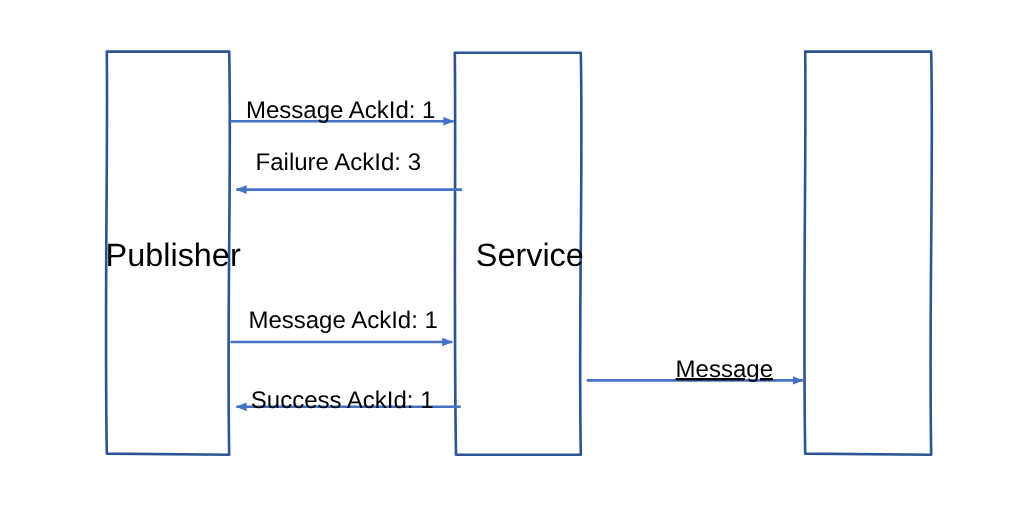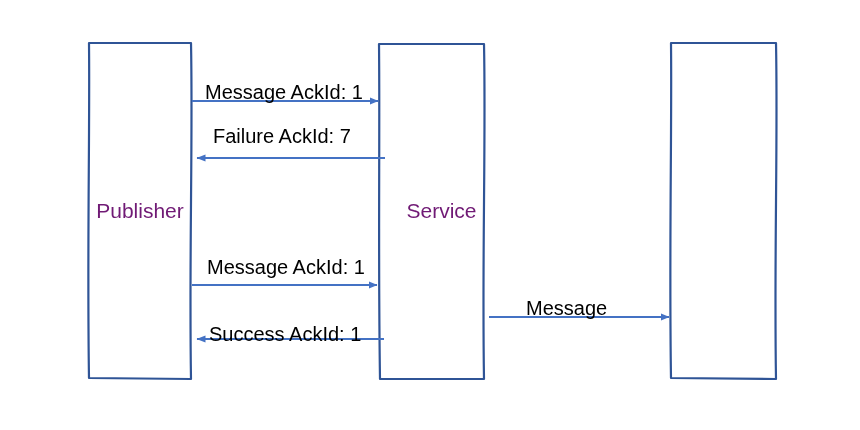--- a/index.html
+++ b/index.html
@@ -18,22 +18,22 @@
   #diagram-svg {
     position: absolute;
     left: 0;
     top: 0;
     width: 860px;
     height: 430px;
   }
   .lane-label {
     position: absolute;
     font-family: "Liberation Sans", sans-serif;
-    font-size: 21px;
-    color: #701a75;
+    font-size: 27px;
+    color: #000000;
     white-space: nowrap;
     text-align: center;
     line-height: 1;
   }
   .msg-label {
     position: absolute;
     font-family: "Liberation Sans", sans-serif;
     font-size: 20px;
     color: #000000;
     white-space: nowrap;
@@ -88,21 +88,21 @@
     </g>
   </svg>
 
   <div class="lane-label" style="left:88px; top:200px; width:104px;">Publisher</div>
 
   <div class="lane-label" style="left:378px; top:200px; width:127px;">Service</div>
 
 
   <div class="msg-label" style="left:205px; top:82px;">Message AckId: 1</div>
 
-  <div class="msg-label" style="left:213px; top:126px;">Failure AckId: 7</div>
+  <div class="msg-label" style="left:213px; top:126px;">Failure AckId: 3</div>
 
   <div class="msg-label" style="left:207px; top:257px;">Message AckId: 1</div>
 
   <div class="msg-label" style="left:209px; top:309px;margin-top:15px;">Success AckId: 1</div>
 
-  <div class="msg-label" style="left:526px; top:298px;">Message</div>
+  <div class="msg-label" style="left:563px; top:298px;text-decoration:underline;">Message</div>
 
 </div>
 
 </body></html>

